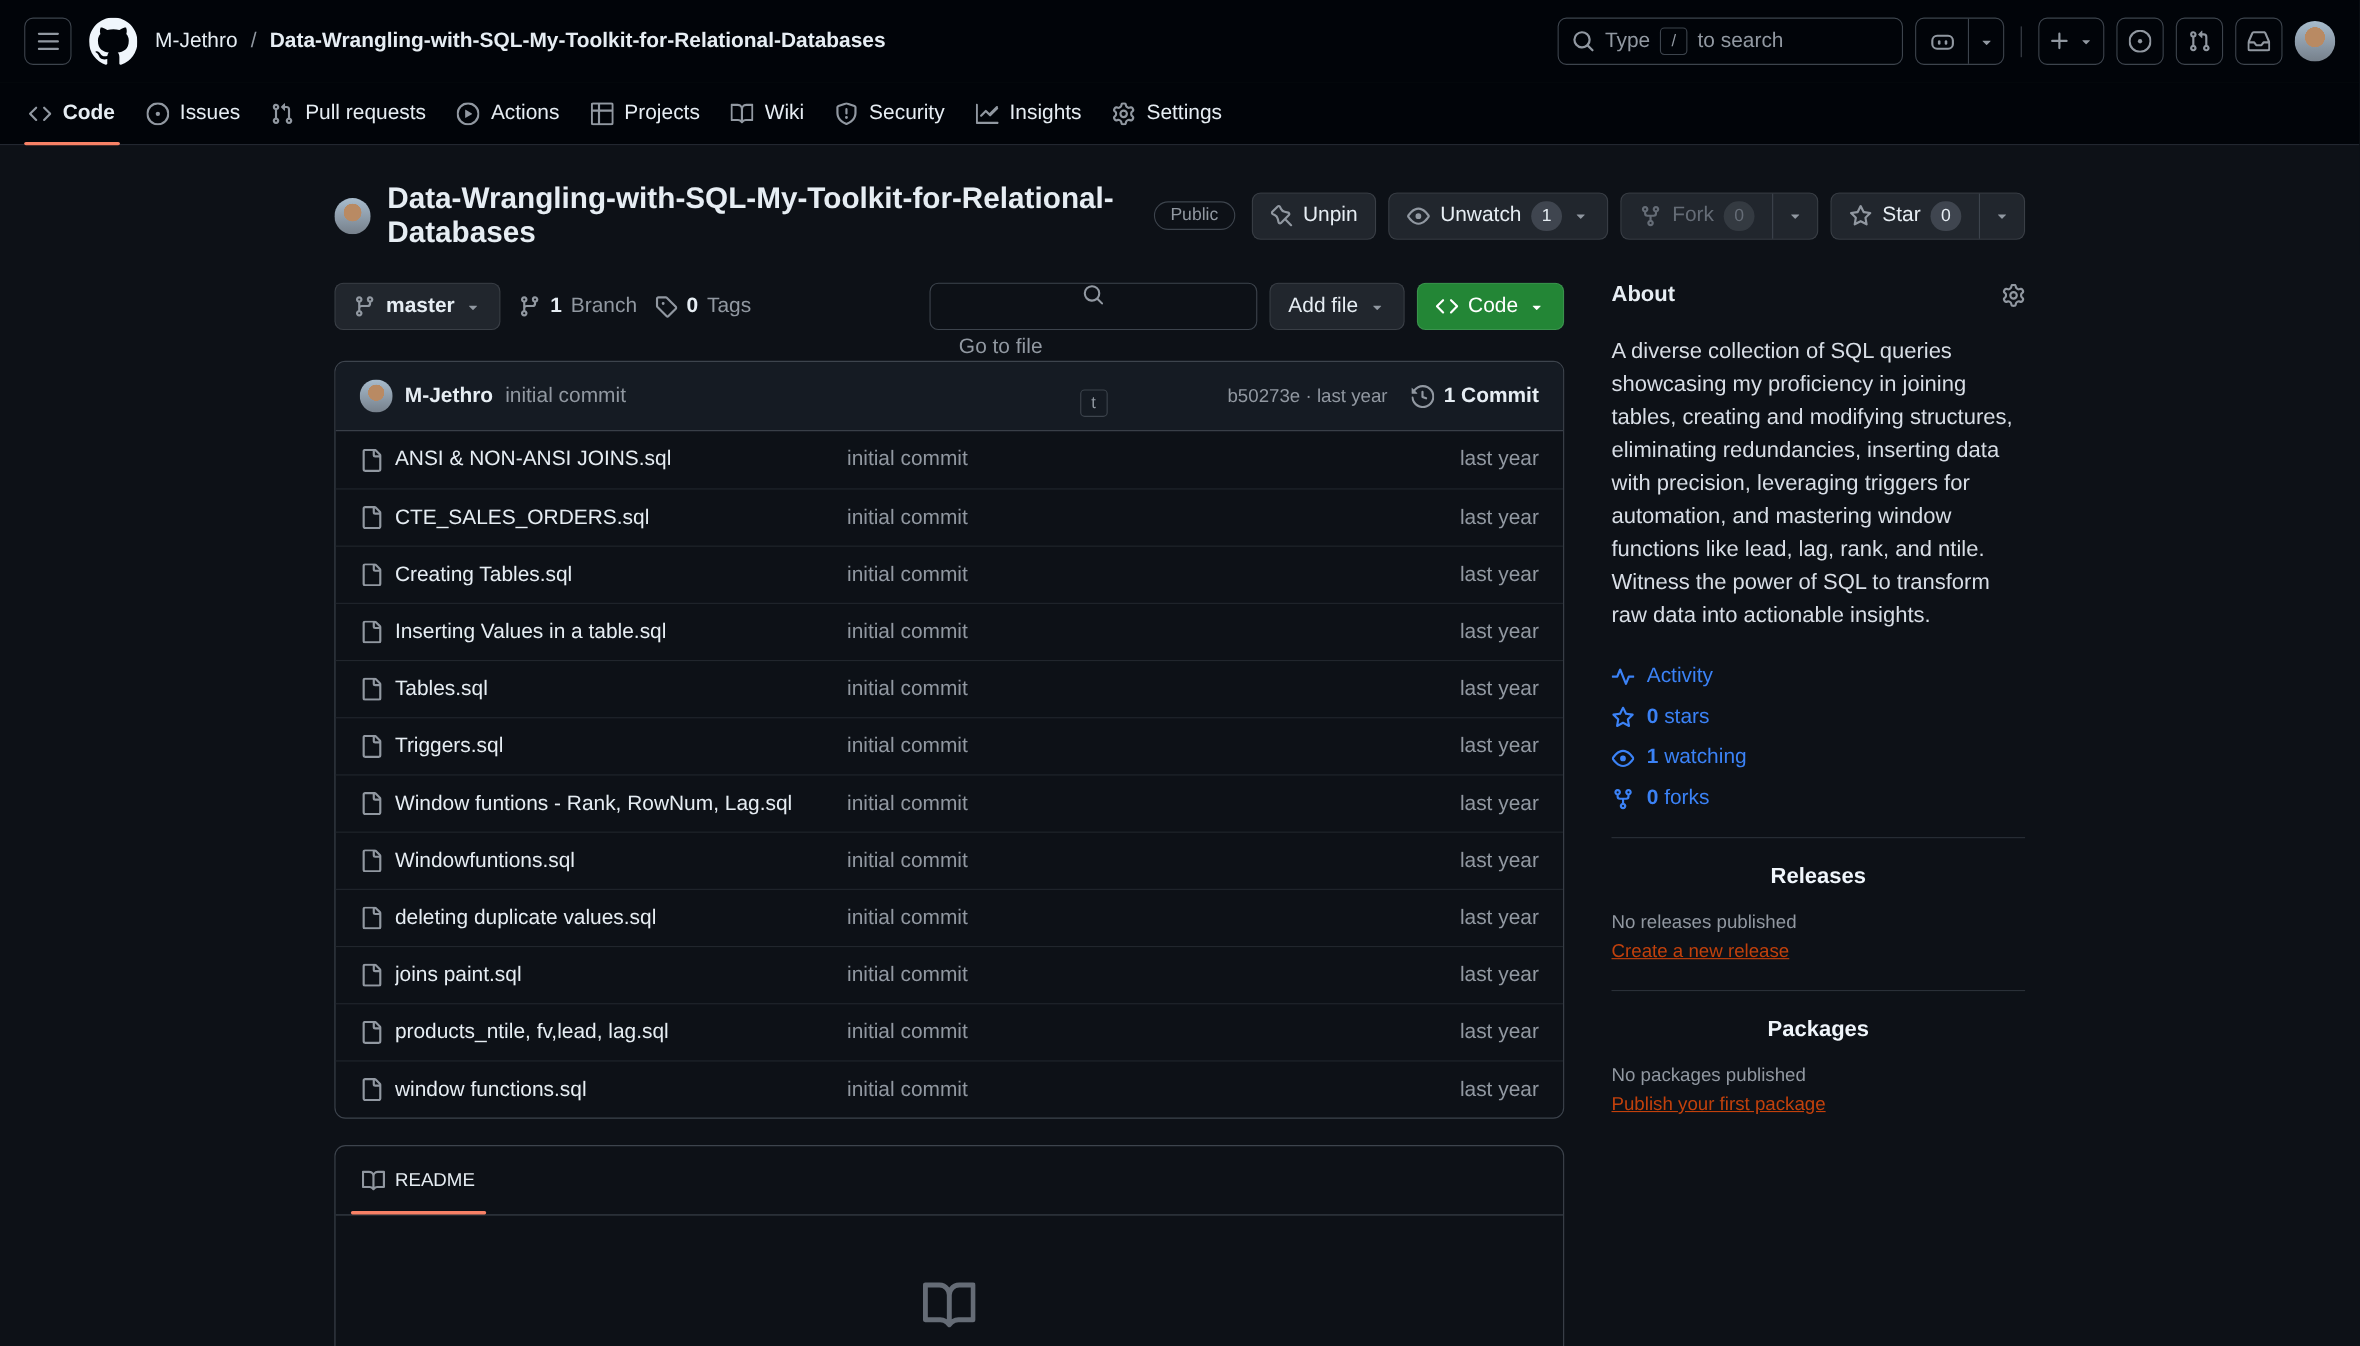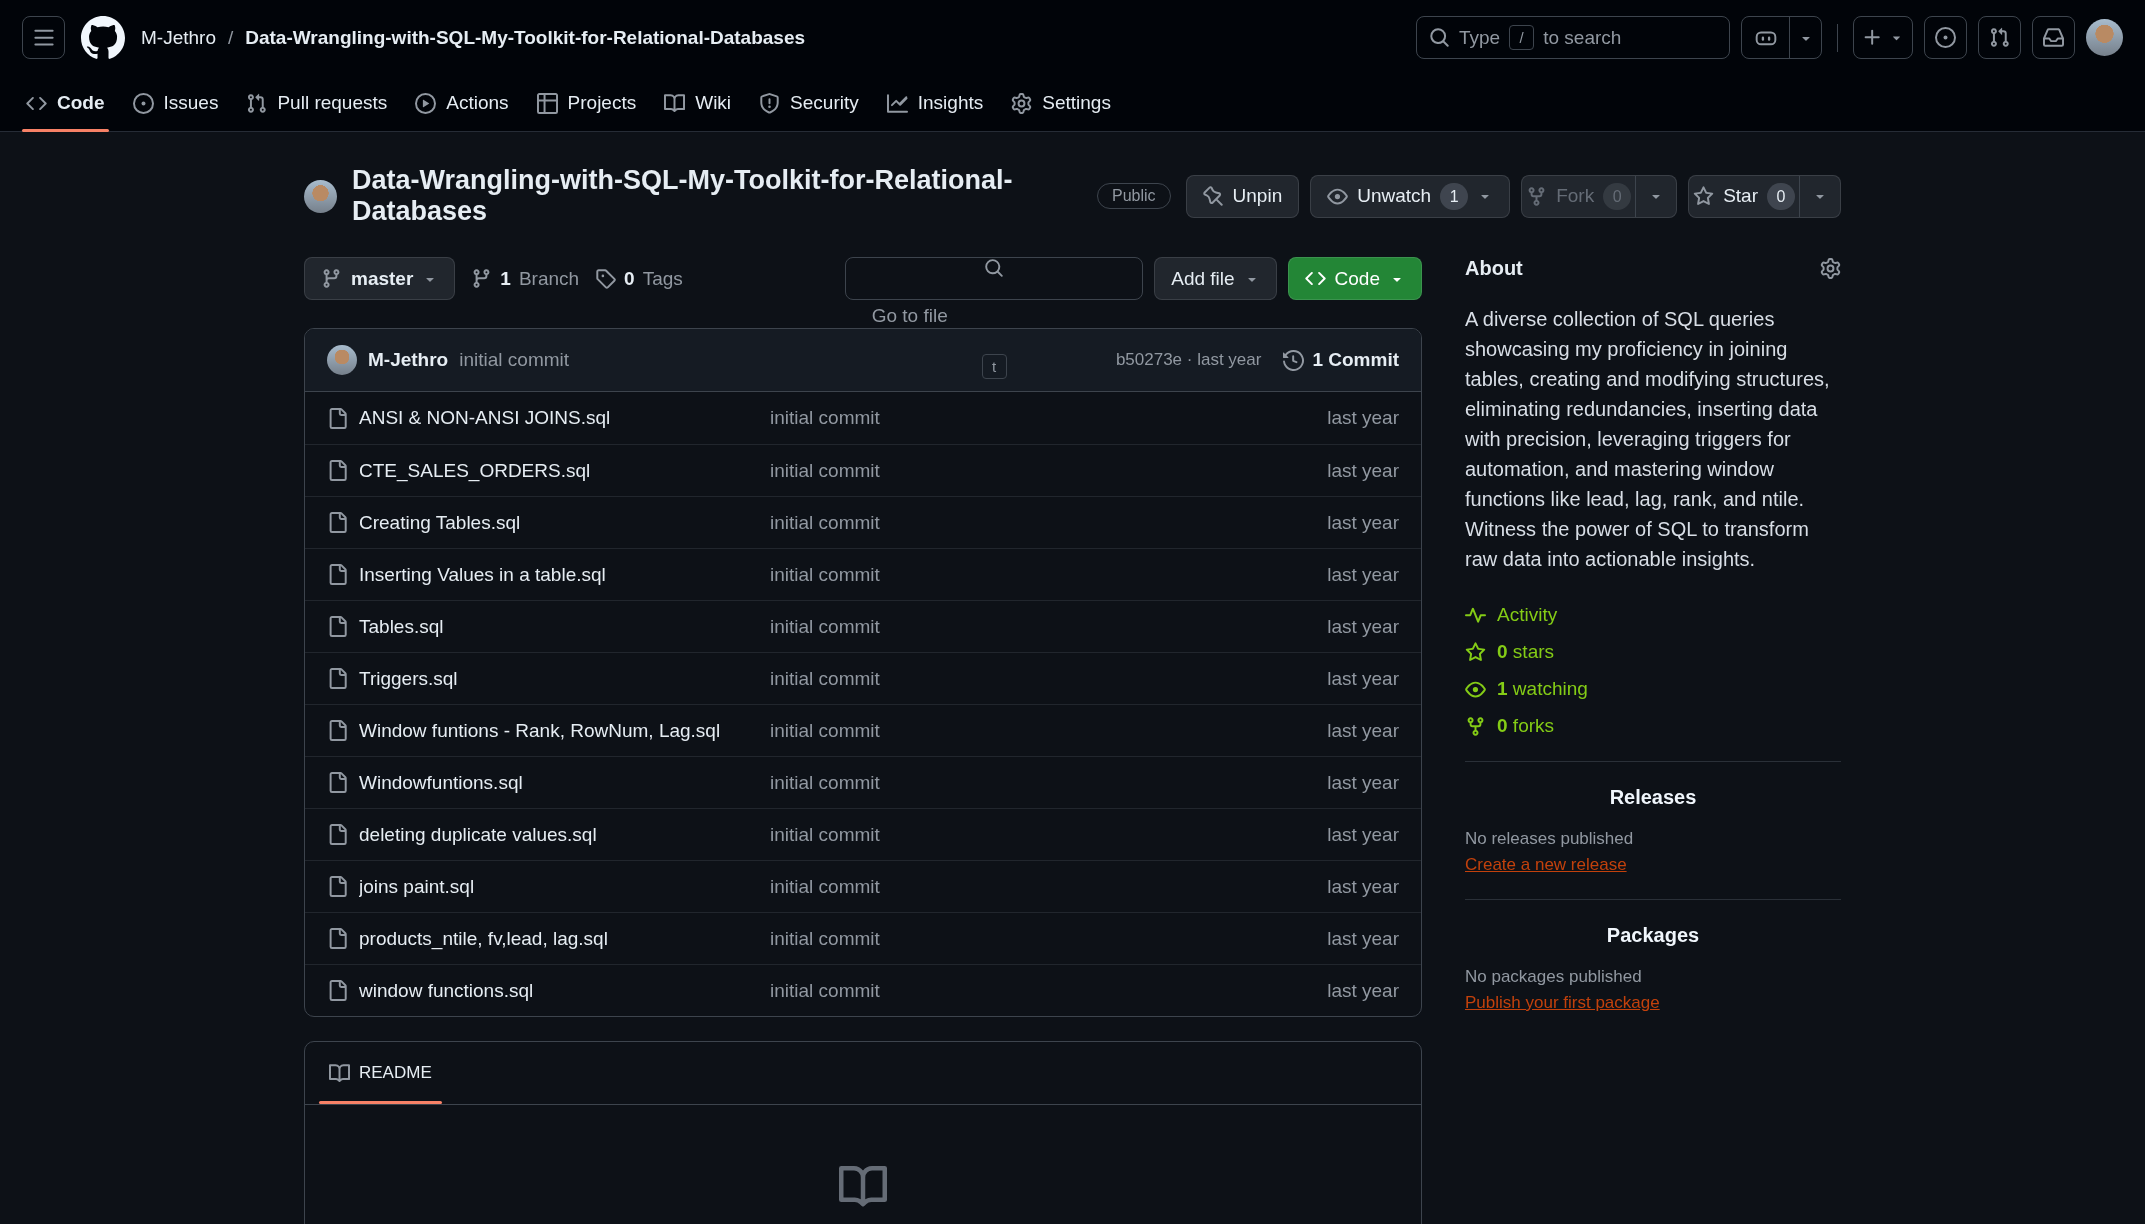--- a/index.html
+++ b/index.html
@@ -84,21 +84,21 @@
     font-family:"Liberation Sans", sans-serif;
   }
   .btn .ico { color:#9198a1; }
   .counter {
     background:rgba(110,118,129,0.4); border-radius:999px; font-size:16px;
     min-width:28px; height:27px; line-height:27px; text-align:center; padding:0 8px;
     font-weight:500;
   }
   .btn-group { display:flex; border:1px solid rgba(240,246,252,0.12); border-radius:8px; background:#21262d; height:43px; }
   .btn-group .seg {
-    display:flex; align-items:center; gap:9px; padding:0 4px; cursor:pointer; font-size:19px; font-weight:500;
+    display:flex; align-items:center; gap:9px; padding:0 16px; cursor:pointer; font-size:19px; font-weight:500;
   }
   .btn-group .seg + .seg { border-left:1px solid #3d444d; padding:0 12px; }
   .disabled-txt { color:#656c76 !important; }
   .disabled-txt .ico { color:#656c76; }
   .disabled-txt .counter { color:#656c76; background:rgba(110,118,129,0.25); }
 
   
   .toolbar { display:flex; align-items:center; gap:16px; }
   .branch-info { display:flex; align-items:center; gap:8px; color:#9198a1; cursor:pointer; }
   .branch-info b { color:#e6edf3; font-weight:700; }
@@ -150,21 +150,21 @@
   }
   .readme-body { padding:58px 0 60px; display:flex; flex-direction:column; align-items:center; }
   .readme-body .ico { color:#656c76; }
 
   
   .about-head { display:flex; align-items:center; justify-content:space-between; }
   .about-head h2 { font-size:20px; font-weight:700; }
   .gear-link { color:#9198a1; cursor:pointer; }
   .about-desc { margin-top:24px; font-size:20px; line-height:30px; color:#d8dee6; }
   .meta-list { margin-top:30px; display:flex; flex-direction:column; gap:15px; }
-  .meta-item { display:flex; align-items:center; gap:11px; color:#84cc16; font-size:19px; cursor:pointer; text-decoration:none; }
+  .meta-item { display:flex; align-items:center; gap:11px; color:#3b82f6; font-size:19px; cursor:pointer; text-decoration:none; }
   .meta-item b { font-weight:700; }
   .side-divider { border:none; border-top:1px solid #2a3038; margin:24px 0; }
   .side-section h2 { font-size:20px; font-weight:700; color:#f0f6fc;text-align:center; }
   .side-empty { margin-top:20px; font-size:17px; color:#9198a1; }
   .side-link { display:inline-block; margin-top:6px; font-size:17px; color:#c2410c; text-decoration:underline; cursor:pointer; }
 </style>
 </head>
 <body>
 
 <svg width="0" height="0" style="position:absolute" aria-hidden="true">

